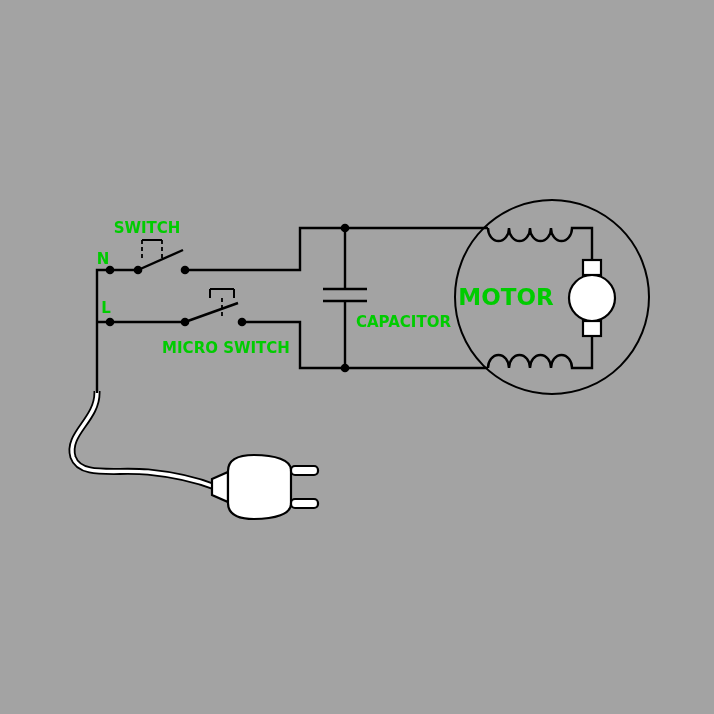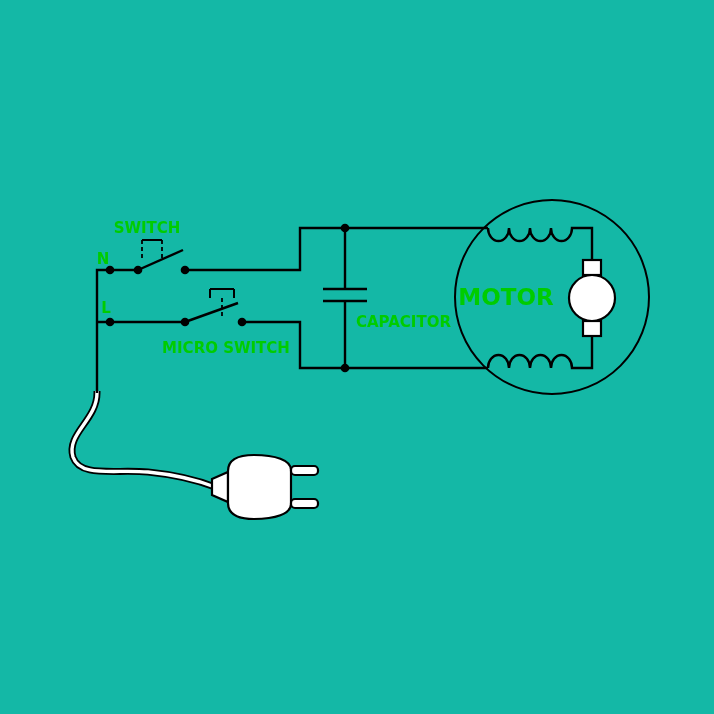--- a/index.html
+++ b/index.html
@@ -4,21 +4,21 @@
 <style>
   html, body {
     margin: 0;
     padding: 0;
     background: #ffffff;
   }
   .canvas {
     position: relative;
     width: 714px;
     height: 714px;
-    background: #14b8a6;
+    background: #a3a3a3;
     overflow: hidden;
   }
   svg { display: block; }
   .wire {
     stroke: #000000;
     stroke-width: 2.4;
     fill: none;
     stroke-linecap: butt;
     stroke-linejoin: miter;
   }

